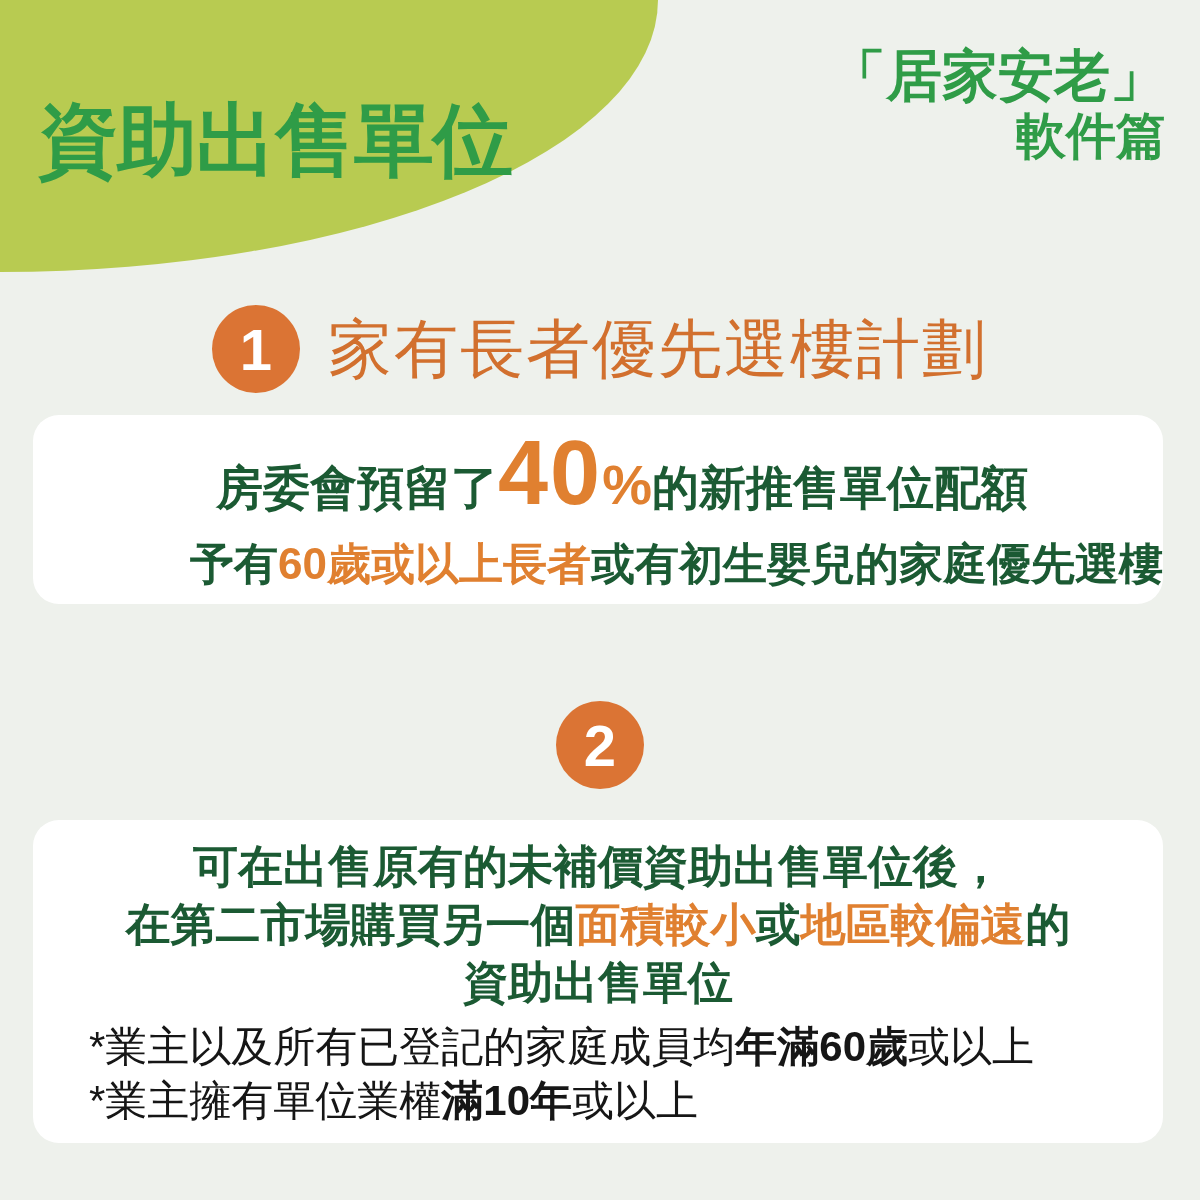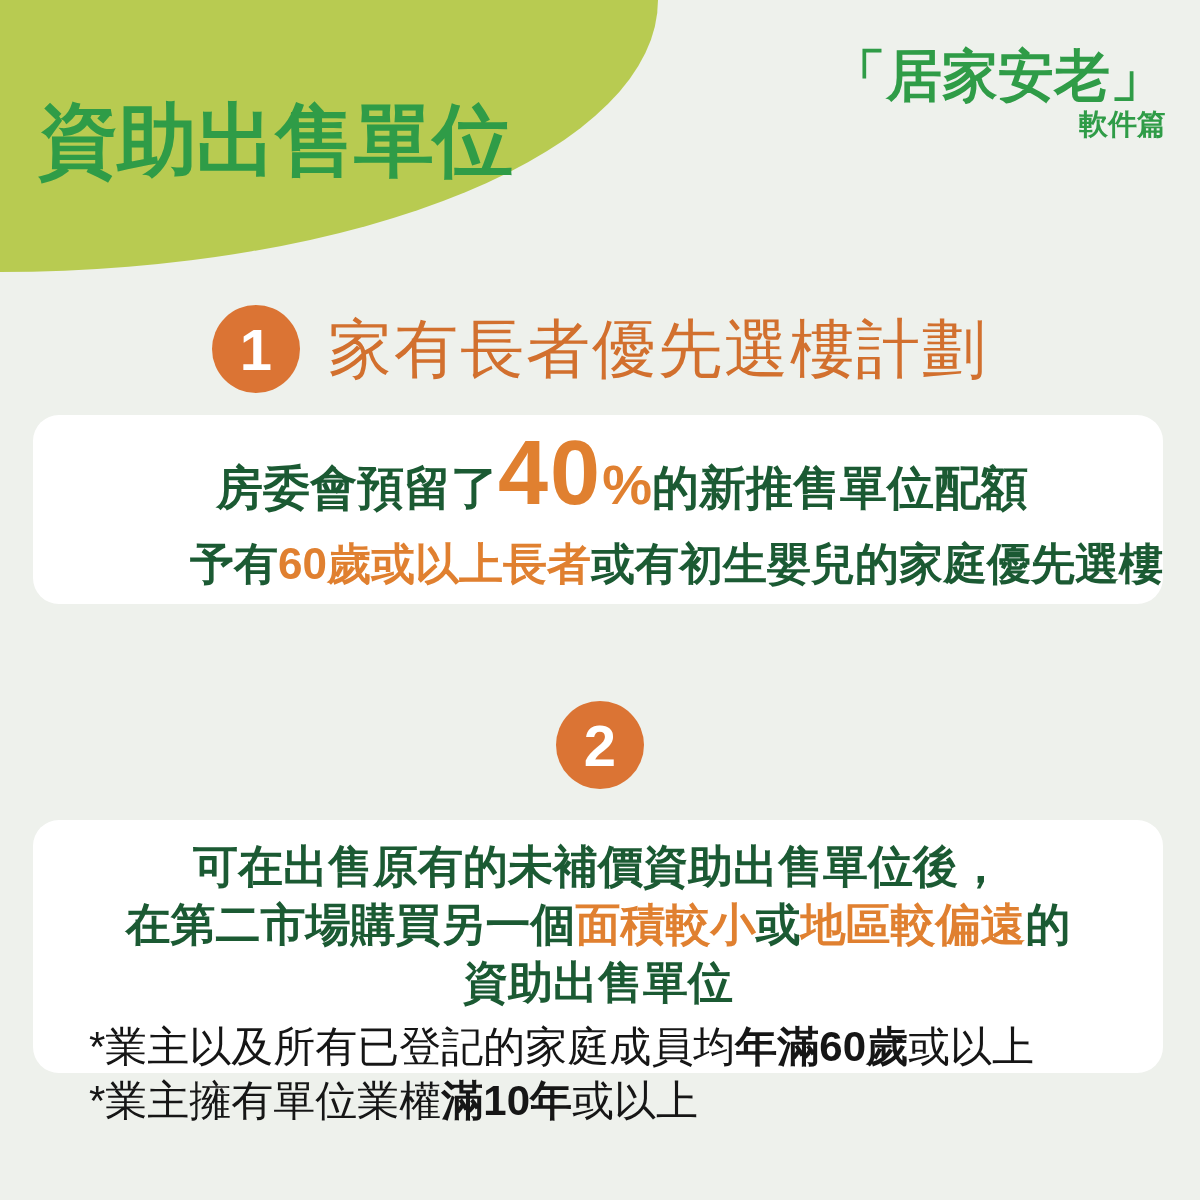--- a/index.html
+++ b/index.html
@@ -33,21 +33,21 @@
     font-size:80px;font-weight:bold;
     color:var(--green);
     letter-spacing:-1px;
     white-space:nowrap;
   }
   .tagline{
     position:absolute;top:32px;right:34px;
     text-align:right;color:var(--green);font-weight:bold;margin-top:12px;
   }
   .tagline .l1{font-size:56px;line-height:1.15;}
-  .tagline .l2{font-size:29px;line-height:1.15;}
+  .tagline .l2{font-size:50px;line-height:1.15;}
 
   .section-row{
     position:absolute;left:0;width:100%;
     display:flex;justify-content:center;align-items:center;gap:28px;
   }
   .row-1{top:303px;height:92px;}
   .row-2{top:699px;height:92px;}
   .badge{
     width:88px;height:88px;border-radius:50%;
     background:var(--orange-badge);color:#fff;
@@ -71,21 +71,21 @@
     color:var(--darkgreen);white-space:nowrap;margin-left:48px;
   }
   .card-1 .big-number{font-size:90px;color:var(--orange-bright);letter-spacing:2px;}
   .card-1 .pct{font-size:56px;color:var(--orange-bright);}
   .card-1 .l2{
     line-height:56px;font-size:44px;font-weight:bold;
     color:var(--darkgreen);white-space:nowrap;text-align:right;
   }
   .hl{color:var(--orange-bright);}
 
-  .card-2{top:820px;height:253px;padding-top:18px;}
+  .card-2{top:820px;height:323px;padding-top:18px;}
   .card-2 .center-lines{
     text-align:center;font-size:45px;font-weight:bold;
     color:var(--darkgreen);line-height:58px;
   }
   .card-2 .footnotes{
     margin-top:8px;padding-left:56px;text-align:left;
     font-size:42px;line-height:54px;color:var(--ink);font-weight:500;
   }
   .fn-bold{font-weight:800;}
 </style>

